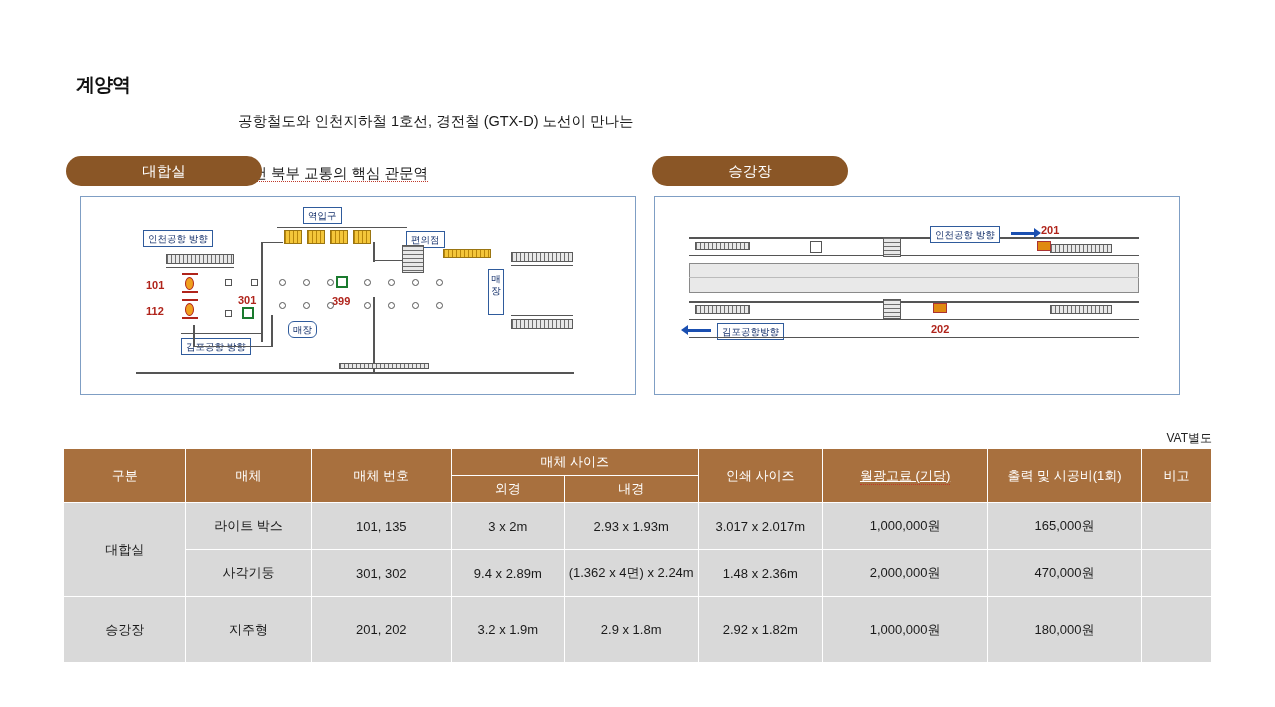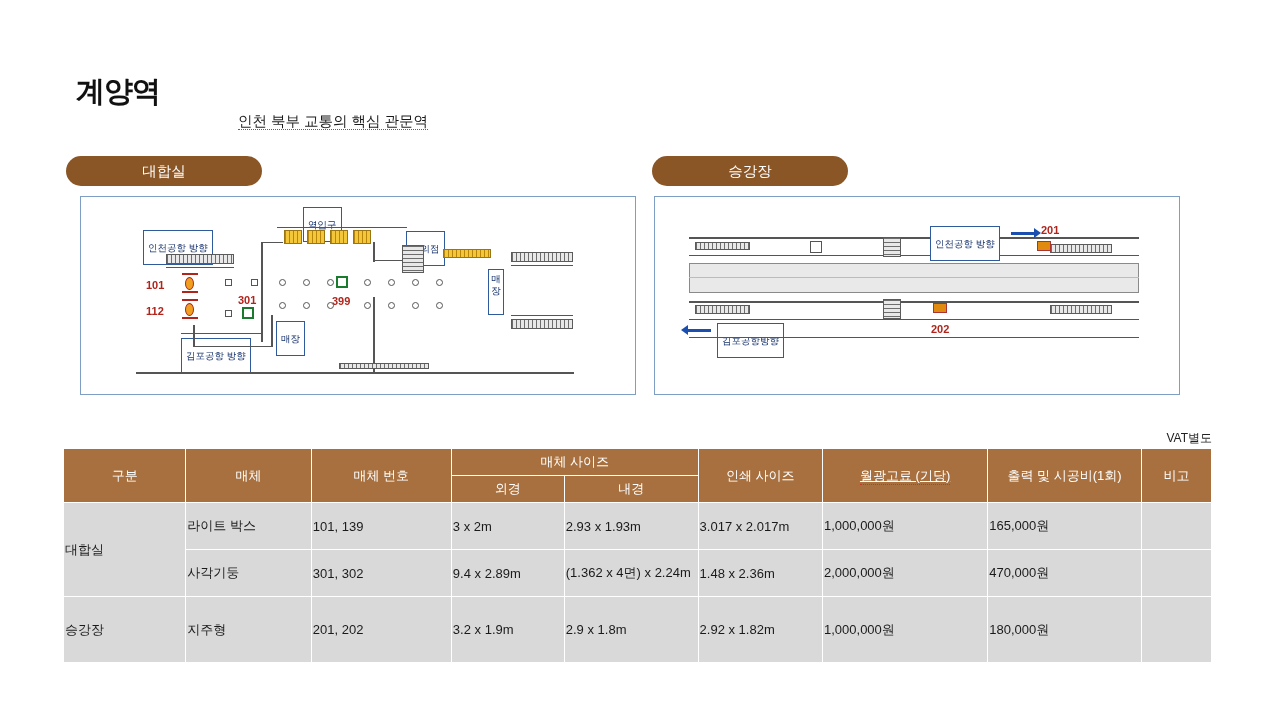--- a/index.html
+++ b/index.html
@@ -9,21 +9,21 @@
     background: #ffffff;
     font-family: "Liberation Sans", sans-serif;
     color: #1a1a1a;
     overflow: hidden;
   }
   .page { position: relative; width: 1275px; height: 707px; }
 
   
   .station-title {
     position: absolute; left: 76px; top: 72px;
-    font-size: 29px; font-weight: bold; letter-spacing: -1px;
+    font-size: 19px; font-weight: bold; letter-spacing: -1px;
     color: #111;
   }
   .station-desc {
     position: absolute; left: 238px; top: 82px;
     font-size: 14.5px; line-height: 26px; color: #1a1a1a;
     white-space: pre-line;
   }
   .desc-underline {
     border-bottom: 1.5px dotted #c0392b;
   }
@@ -48,21 +48,21 @@
   }
   .map-1 { left: 80px;  top: 196px; width: 556px; height: 199px; }
   .map-2 { left: 654px; top: 196px; width: 526px; height: 199px; }
 
   .lbl {
     position: absolute;
     background: #fff;
     border: 1px solid #2f5b9c;
     color: #14306b;
     font-size: 9.5px;
-    padding: 11px 4px;
+    padding: 2px 4px;
     white-space: nowrap;
     line-height: 11px;
   }
   .num-red {
     position: absolute; font-size: 11px; font-weight: bold; color: #b0241b;
   }
   .hatch {
     position: absolute;
     background:
       repeating-linear-gradient(to right, #6d6d6d 0 1px, transparent 1px 4px),
@@ -134,36 +134,37 @@
     font-size: 13px;
   }
   .price-table th {
     background: #a8703e; color: #fff; font-weight: normal;
     border: 1px solid #ffffff;
     height: 27px;
   }
   .price-table td {
     background: #d9d9d9;
     border: 1px solid #ffffff;
-    text-align: left;
+    text-align: center;
     color: #1a1a1a;
   }
   .th-main { height: 54px; text-align: center; }
   .row-lb td { height: 47px; }
   .row-sq td { height: 47px; }
   .row-pf td { height: 66px; }
   .u-underline { border-bottom: 1.5px dotted #c0392b; padding-bottom: 1px; }
 </style>
 </head>
 <body>
 
 <div class="page">
 
   <div class="station-title">계양역</div>
   <div class="station-desc">
+    <div>공항철도와 인천지하철 1호선, 경전철 (GTX-D) 노선이 만나는</div>
     <div><span class="desc-underline">인천 북부 교통의 핵심 관문역</span></div>
   </div>
 
   <div class="tab tab-1">
     <span>대합실</span>
   </div>
   <div class="tab tab-2">
     <span>승강장</span>
   </div>
 
@@ -226,21 +227,21 @@
     <div class="circ" style="left:307px; top:105px;"></div>
     <div class="circ" style="left:331px; top:105px;"></div>
     <div class="circ" style="left:355px; top:105px;"></div>
     <div class="sq" style="left:144px; top:82px;"></div>
     <div class="sq" style="left:144px; top:113px;"></div>
     <div class="sq" style="left:170px; top:82px;"></div>
 
     <div class="lbl" style="left:100px; top:141px;">김포공항 방향</div>
     <div class="line" style="left:100px; top:136px; width:80px; height:1px;"></div>
 
-    <div class="lbl" style="left:195px; top:124px;">매장</div>
+    <div class="lbl" style="left:207px; top:124px;border-radius:6px;">매장</div>
 
     <div class="line" style="left:112px; top:128px; width:2px; height:22px;"></div>
     <div class="line" style="left:112px; top:149px; width:80px; height:1px;"></div>
     <div class="line" style="left:190px; top:118px; width:2px; height:32px;"></div>
     <div class="line" style="left:292px; top:100px; width:2px; height:75px;"></div>
     <div class="line" style="left:55px; top:175px; width:438px; height:2px;"></div>
     <div class="hatch" style="left:258px; top:166px; width:90px; height:6px;"></div>
   </div>
 
   <div class="map-panel map-2">
@@ -293,21 +294,21 @@
       </tr>
       <tr>
         <th style="width:108px;">외경</th>
         <th style="width:128px;">내경</th>
       </tr>
     </thead>
     <tbody>
       <tr class="row-lb">
         <td rowspan="2">대합실</td>
         <td>라이트 박스</td>
-        <td>101, 139</td>
+        <td>101, 135</td>
         <td>3 x 2m</td>
         <td>2.93 x 1.93m</td>
         <td>3.017 x 2.017m</td>
         <td>1,000,000원</td>
         <td>165,000원</td>
         <td></td>
       </tr>
       <tr class="row-sq">
         <td>사각기둥</td>
         <td>301, 302</td>

